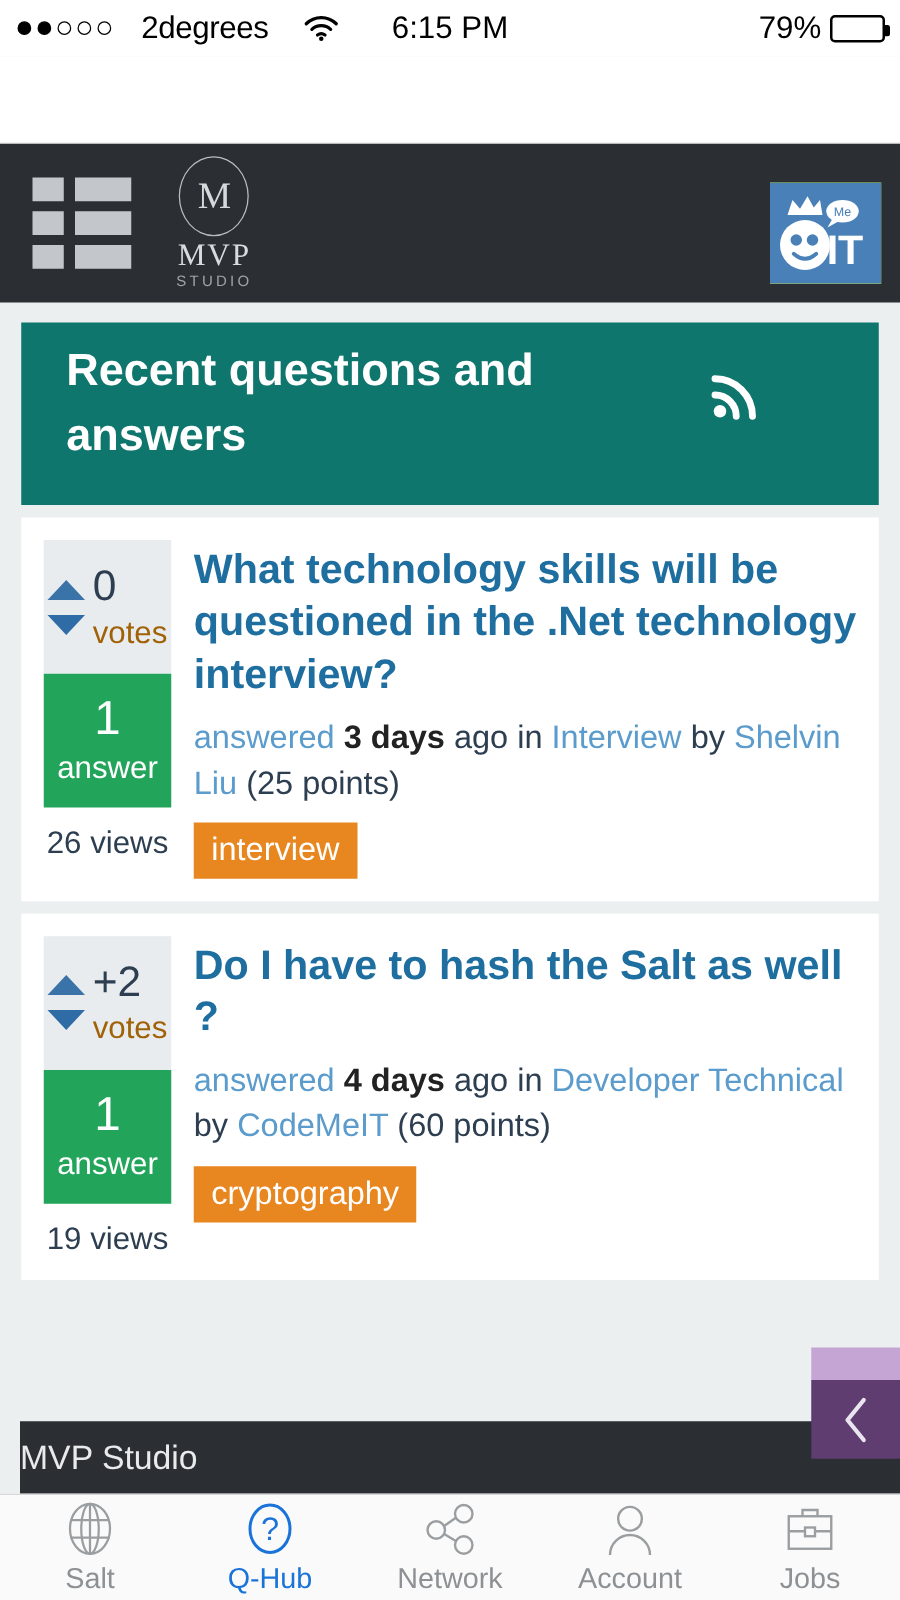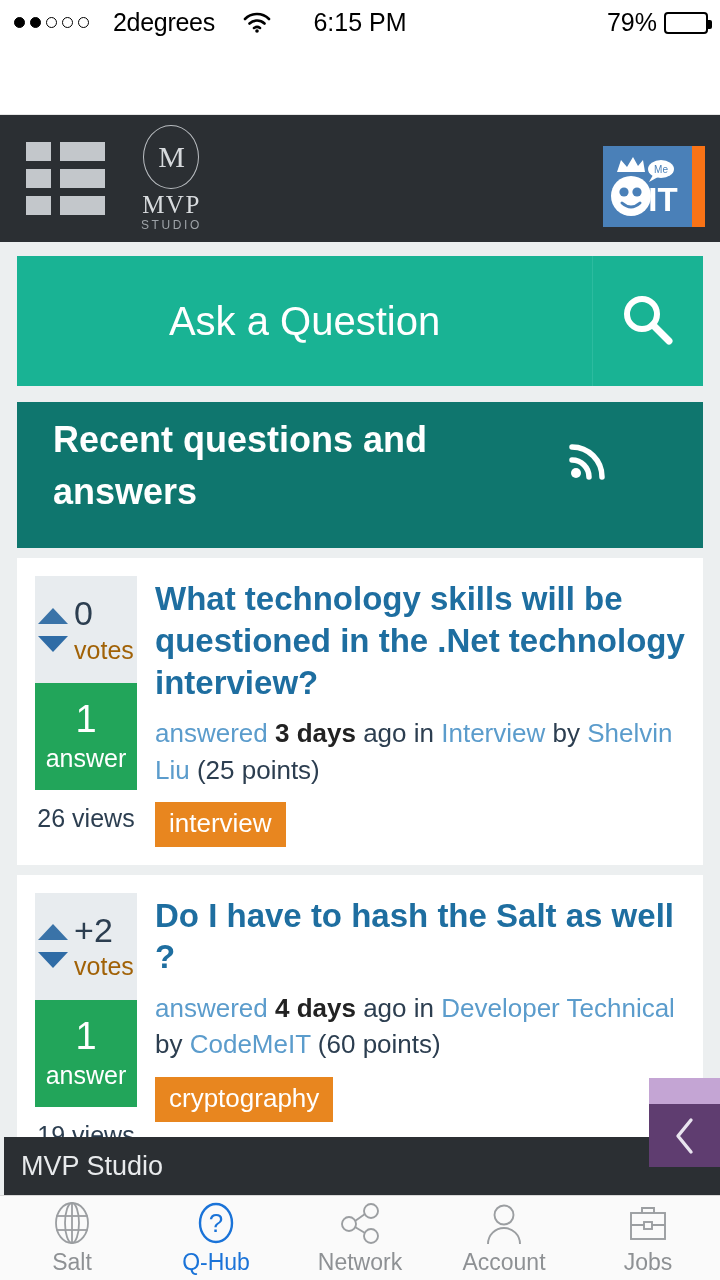--- a/index.html
+++ b/index.html
@@ -46,22 +46,22 @@
   .brand{ margin-left:36px; display:flex; flex-direction:column; align-items:center; }
   .brand-ring{
     width:56px; height:64px; border:1.6px solid #b9bdc1; border-radius:50%;
     display:flex; align-items:center; justify-content:center;
   }
   .brand-m{ font-size:30px; color:#d6d9dc; font-family:"Liberation Serif", serif; line-height:1; }
   .brand-name{ font-size:25px; color:#d8dbde; letter-spacing:1.5px; margin-top:3px; line-height:1;font-family:Liberation Serif, serif; }
   .brand-sub{ font-size:12px; color:#9ea3a8; letter-spacing:2.6px; margin-top:1px; }
 
   .avatar{
-    position:absolute; right:15px; top:31px; width:102px; height:81px;
-    background:#f97316; overflow:hidden;
+    position:absolute; right:15px; top:31px; width:89px; height:81px;
+    background:#bef264; overflow:hidden;
   }
 
   
   .content{ padding:0 17px; }
 
   .ask-bar{
     margin-top:14px; height:130px; background:#19b394;
     display:flex; align-items:stretch; cursor:pointer;
   }
   .ask-label{
@@ -107,23 +107,23 @@
   .qmeta{ font-size:26px; color:#2c3e50; line-height:1.4; margin-top:12px; }
   .qmeta a{ color:#5b9ccc; text-decoration:none; cursor:pointer; }
   .qmeta b{ color:#222; }
   .tag{
     display:inline-block; margin-top:14px; background:#e8861f; color:#fff;
     font-size:26px; padding:6px 14px 8px; cursor:pointer;
   }
 
   
   .site-footer{
-    position:absolute; left:4px; right:0; bottom:85px; height:58px;
+    position:absolute; left:16px; right:0; bottom:85px; height:58px;
     background:#2b2f33; display:flex; align-items:center;
-    padding-left:17px; color:#e8eaec; font-size:27px;
+    color:#e8eaec; font-size:27px;
   }
   .backtab{
     position:absolute; right:0; bottom:113px; width:71px; height:63px;
     background:#5f3d70; display:flex; align-items:center; justify-content:center;
     cursor:pointer;
   }
   .backtab:before{
     content:""; position:absolute; top:-26px; left:0; width:71px; height:26px;
     background:#c4a5d4;
   }
@@ -210,29 +210,20 @@
         <path d="M50 29 L46 36 L55 31 Z" fill="#fff"></path>
         <text x="58" y="27" font-size="10" fill="#4a80b8" text-anchor="middle" font-family="Liberation Sans, sans-serif">Me</text>
 
         <text x="60" y="65" font-size="33" font-weight="bold" fill="#fff" text-anchor="middle" font-family="Liberation Sans, sans-serif">IT</text>
       </svg>
     </div>
   </div>
 
   <div class="content">
 
-    <div class="ask-bar">
-      <div class="ask-label">Ask a Question</div>
-      <div class="ask-search">
-        <svg width="62" height="62" viewBox="0 0 62 62">
-          <circle cx="25" cy="24" r="15" stroke="#fff" stroke-width="6" fill="none"></circle>
-          <line x1="36" y1="35" x2="52" y2="51" stroke="#fff" stroke-width="7" stroke-linecap="round"></line>
-        </svg>
-      </div>
-    </div>
 
     <div class="recent-bar">
       <div class="recent-title">Recent questions and answers</div>
       <span class="rss">
         <svg width="44" height="44" viewBox="0 0 44 44">
           <circle cx="9" cy="35" r="5" fill="#fff"></circle>
           <path d="M5 22 A17 17 0 0 1 22 39" stroke="#fff" stroke-width="5.5" fill="none" stroke-linecap="round"></path>
           <path d="M5 9 A30 30 0 0 1 35 39" stroke="#fff" stroke-width="5.5" fill="none" stroke-linecap="round"></path>
         </svg>
       </span>

